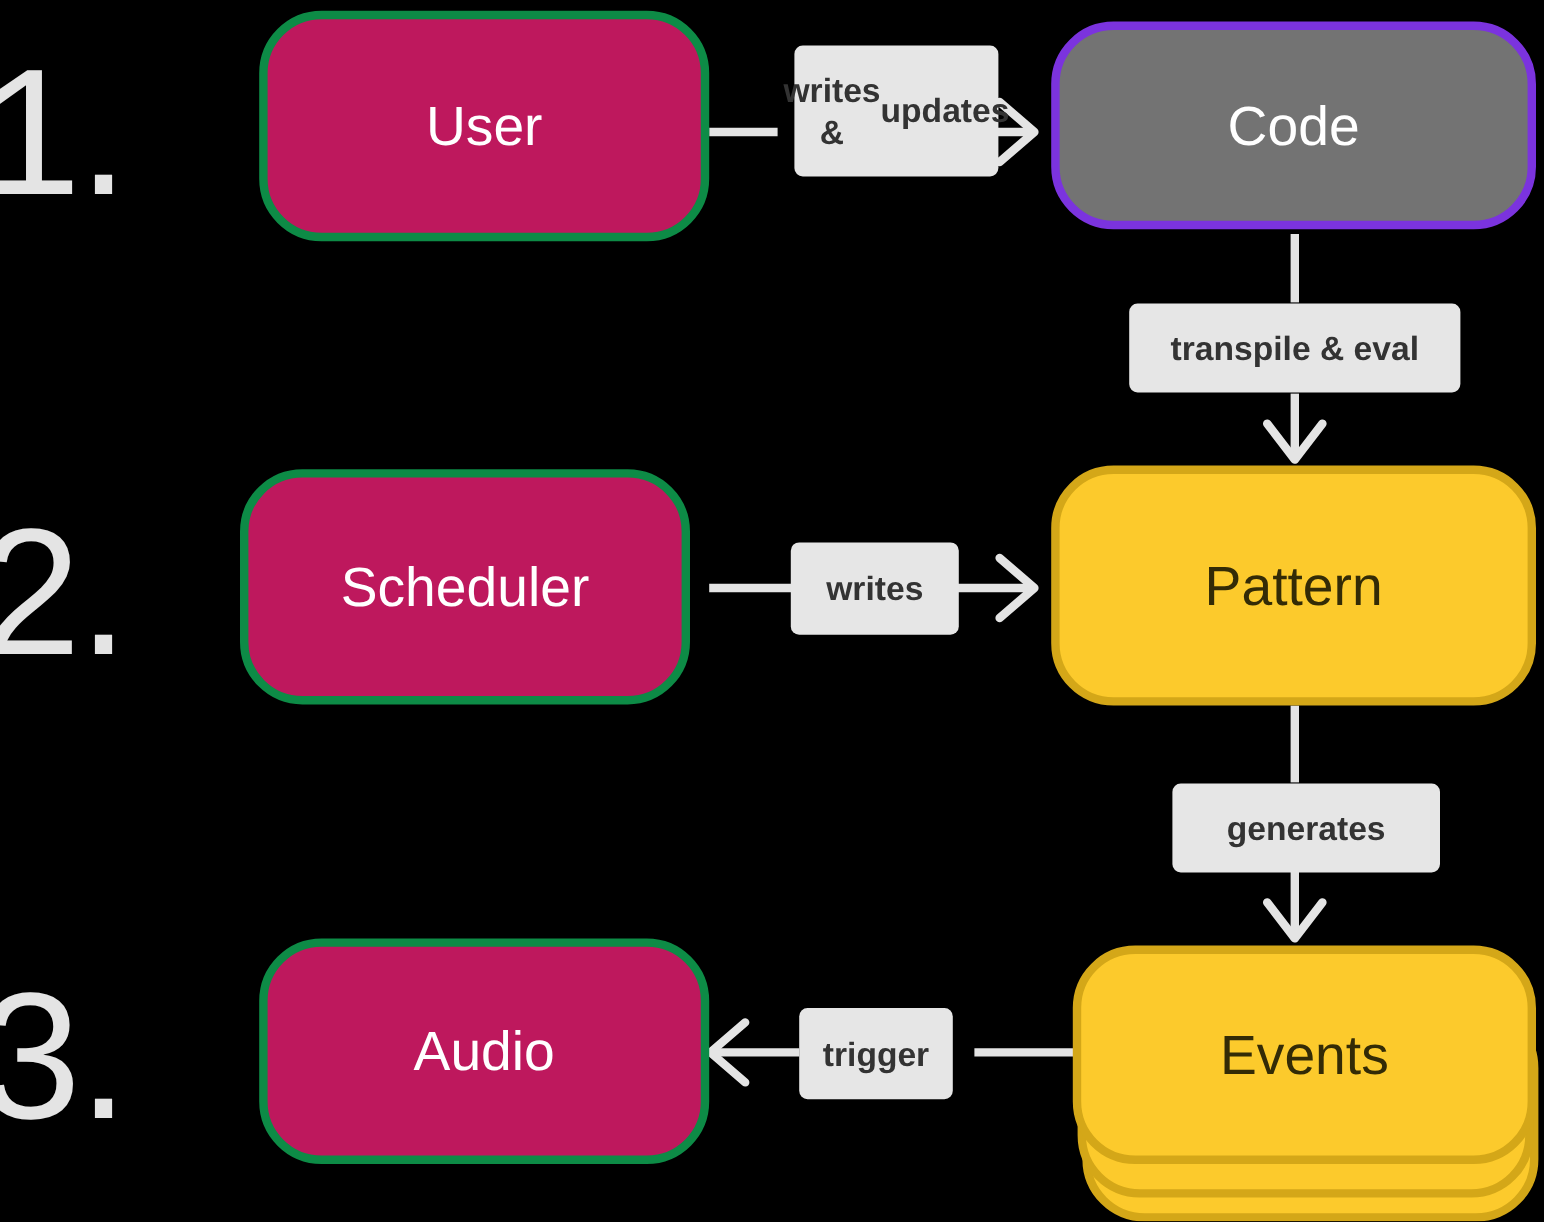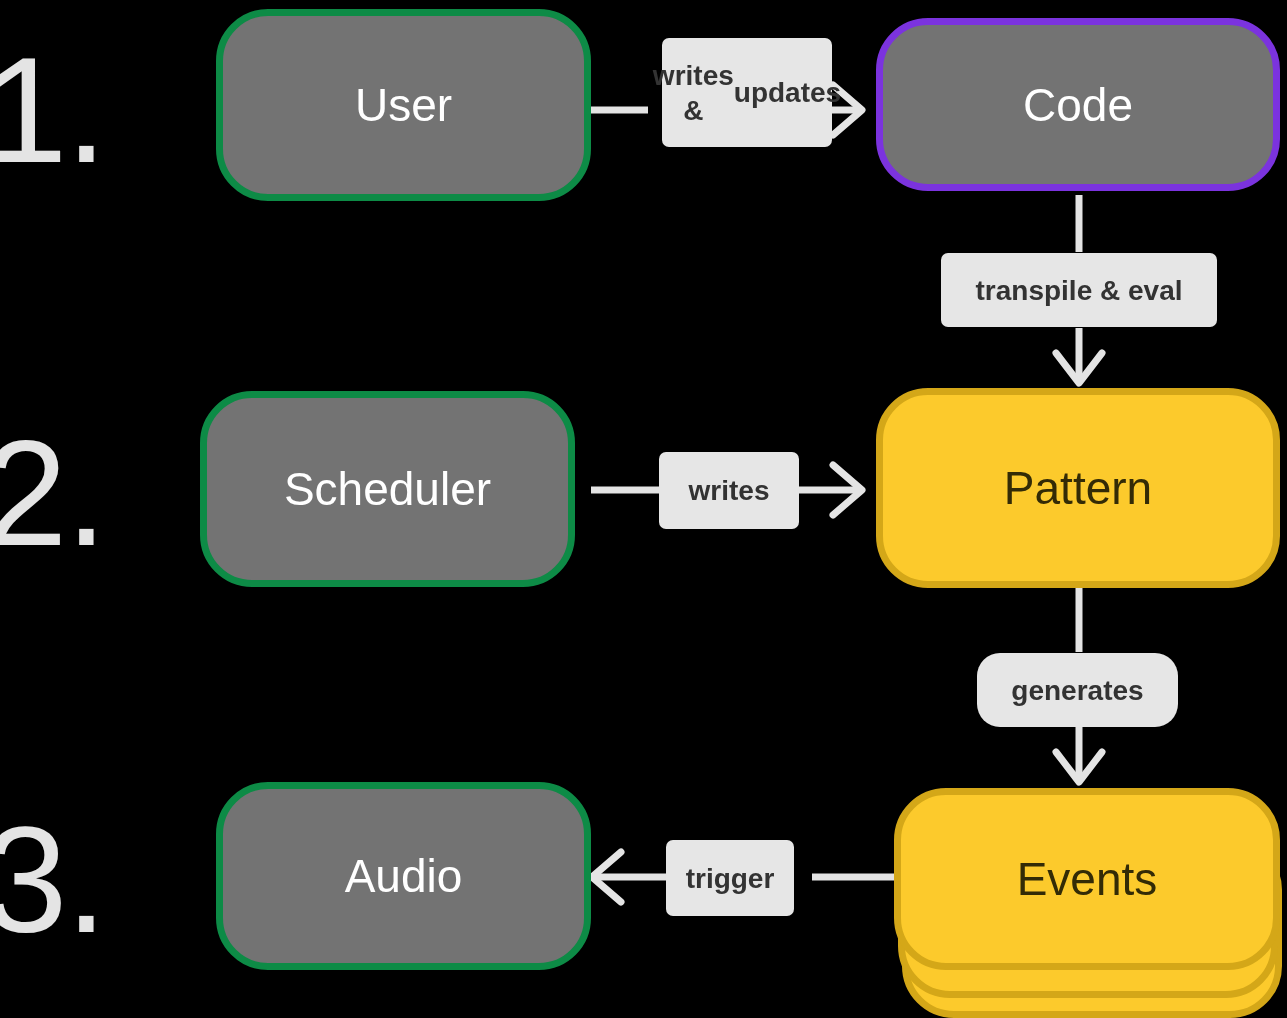--- a/index.html
+++ b/index.html
@@ -42,21 +42,21 @@
     display: flex;
     align-items: center;
     justify-content: center;
     border-radius: 52px;
     font-size: 46px;
     font-weight: 400;
     font-family: "Liberation Sans", sans-serif;
     white-space: nowrap;
   }
   .node-green {
-    background: #737373;
+    background: #be185d;
     border: 7px solid #0d8b46;
     color: #ffffff;
   }
   .node-purple {
     background: #737373;
     border: 7px solid #7b33de;
     color: #ffffff;
   }
   .node-yellow {
     background: #fcca2c;
@@ -141,21 +141,21 @@
   </div>
 
   <div class="node node-yellow" style="left:876px; top:388px; width:404px; height:200px;">
     <span>Pattern</span>
   </div>
 
   <div class="edge-label" style="left:659px; top:452px; width:140px; height:77px;">
     <span>writes</span>
   </div>
 
-  <div class="edge-label" style="left:977px; top:653px; width:201px; height:74px;border-radius:23px;">
+  <div class="edge-label" style="left:977px; top:653px; width:223px; height:74px;">
     <span>generates</span>
   </div>
 
   <div class="node node-green" style="left:216px; top:782px; width:375px; height:188px;">
     <span>Audio</span>
   </div>
 
   <div class="stack-card" style="left:902px; top:838px; width:380px; height:180px;"></div>
   <div class="stack-card" style="left:898px; top:818px; width:380px; height:180px;"></div>
   <div class="node node-yellow" style="left:894px; top:788px; width:386px; height:182px;">

